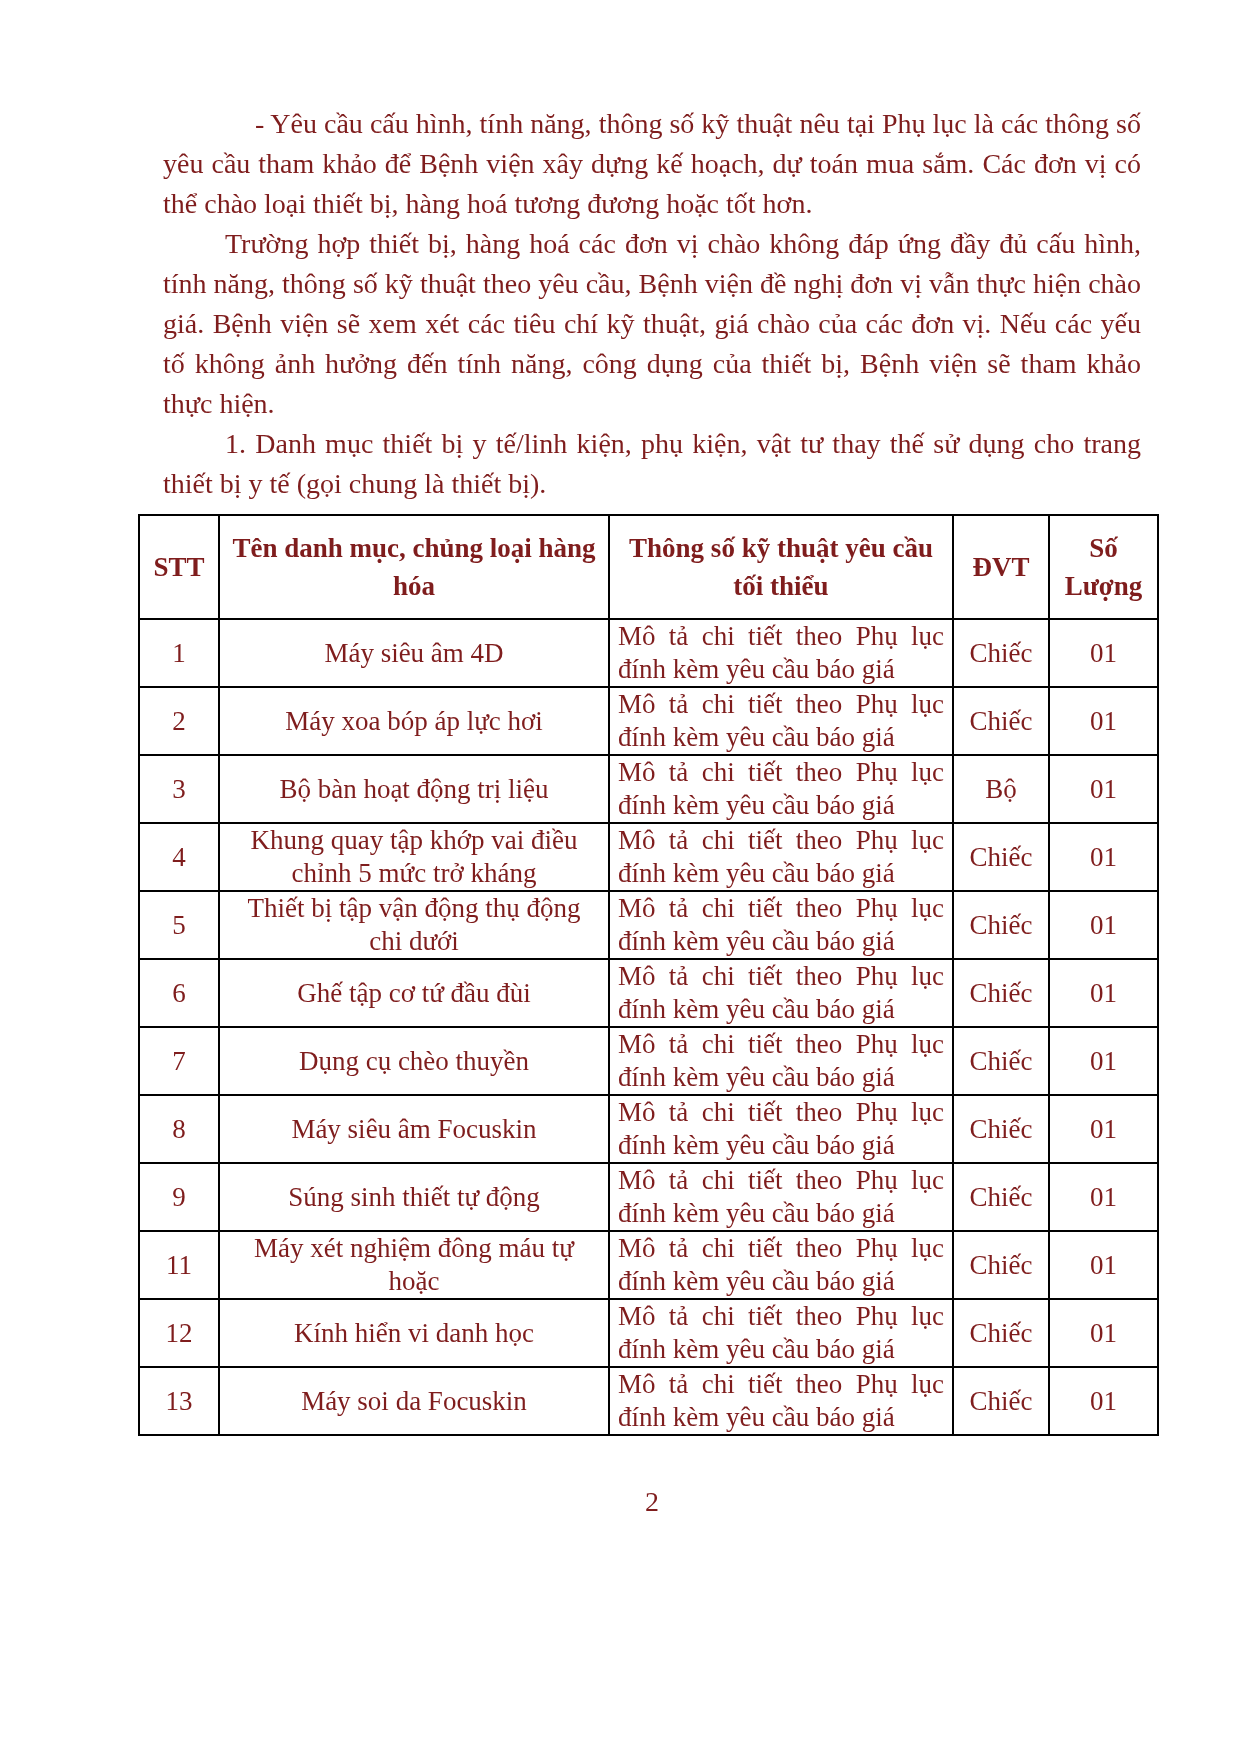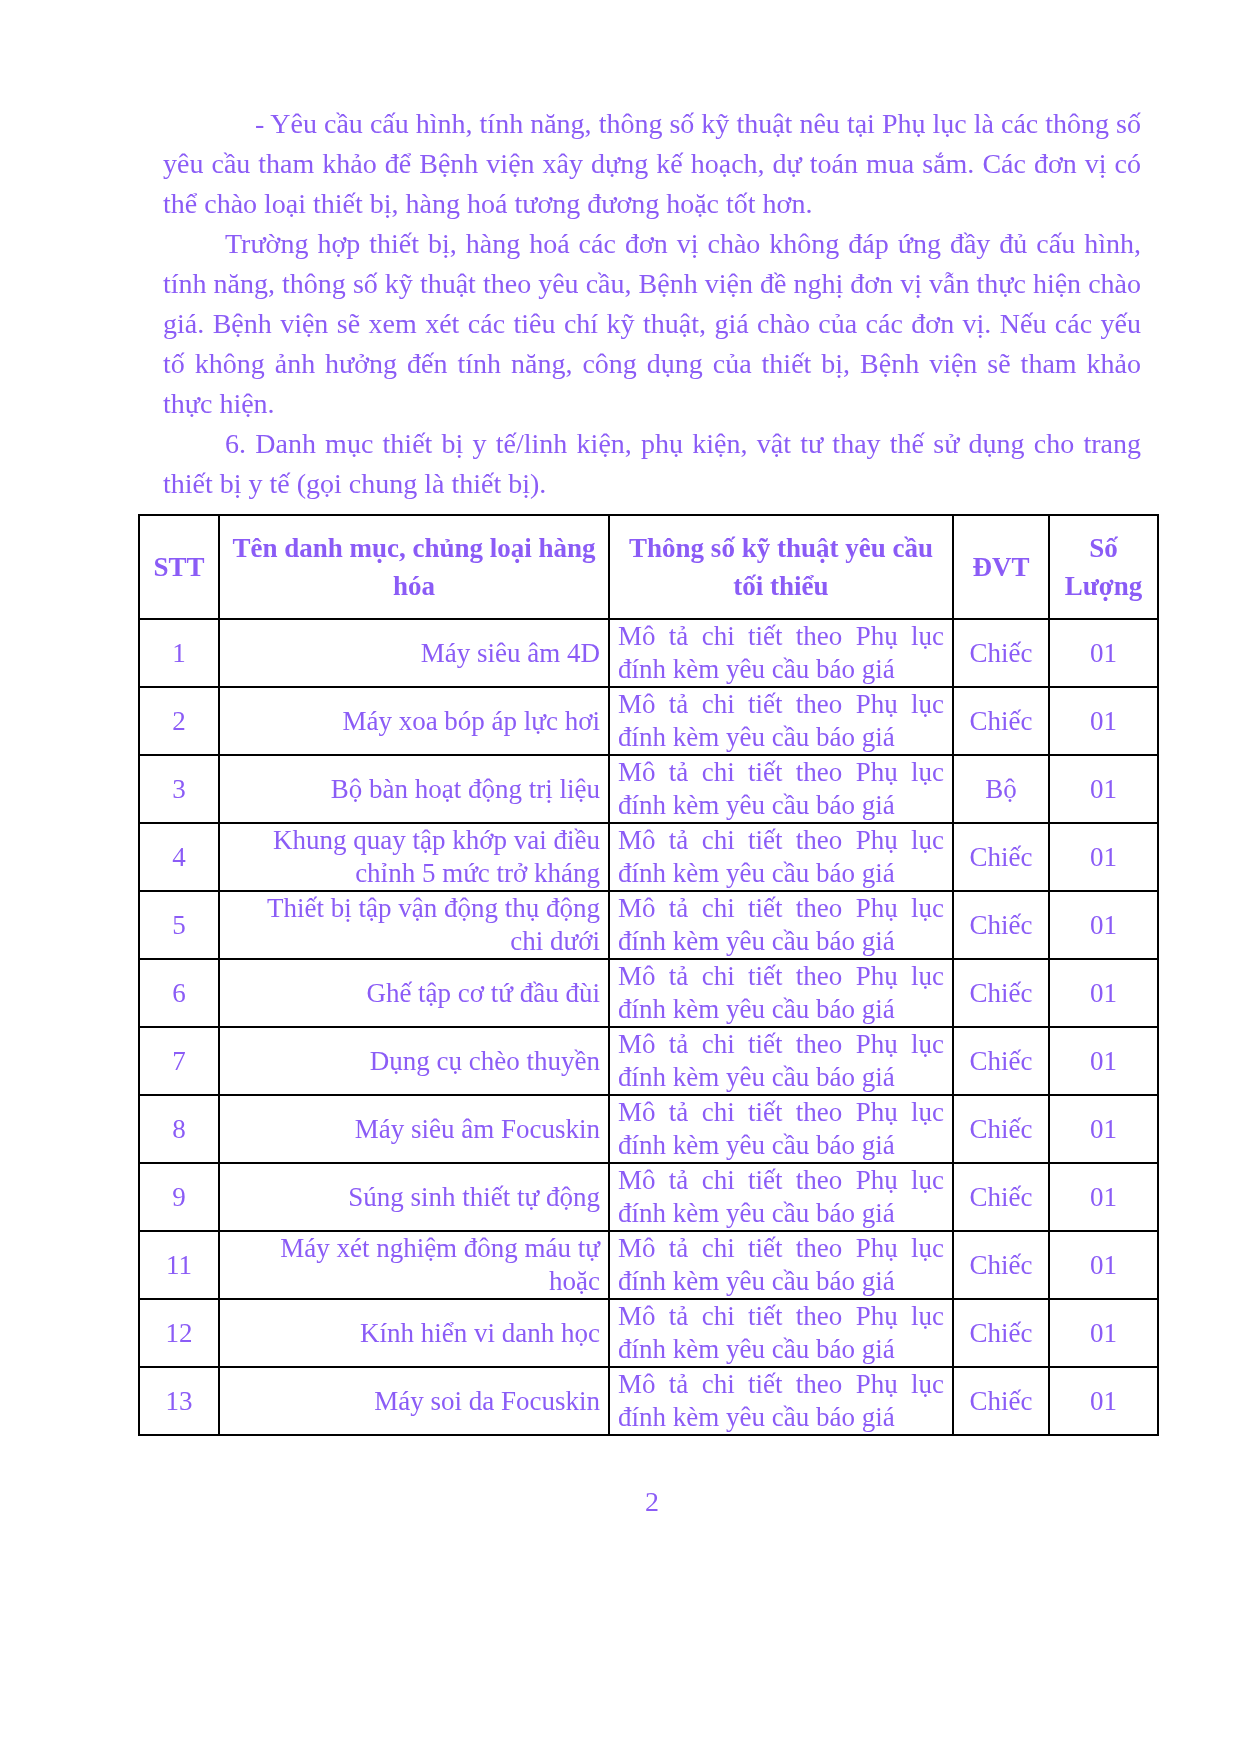--- a/index.html
+++ b/index.html
@@ -5,21 +5,21 @@
   html, body {
     margin: 0;
     padding: 0;
     background: #ffffff;
   }
   .page {
     position: relative;
     width: 1241px;
     height: 1755px;
     background: #ffffff;
-    color: #8b5cf6;
+    color: #7f1d1d;
     font-family: "Liberation Serif", "DejaVu Serif", serif;
     overflow: hidden;
   }
   .content {
     padding-top: 104px;
   }
   p.para {
     margin: 0 100px 0 163px;
     font-size: 28px;
     line-height: 40px;
@@ -52,21 +52,21 @@
   table.items td {
     height: 66px;
     line-height: 33px;
     vertical-align: middle;
     padding: 0 8px;
   }
   td.cell-stt, td.cell-unit, td.cell-qty {
     text-align: center;
   }
   td.cell-name {
-    text-align: right;
+    text-align: center;
     border-radius: 18px;
   }
   td.cell-spec {
     text-align: justify;
     margin-top: 48px;
   }
   .page-footer {
     margin: 46px 100px 0 163px;
     text-align: center;
     font-size: 28px;
@@ -74,21 +74,21 @@
   }
 </style>
 </head>
 <body>
 
 <div class="page">
   <div class="content">
 
     <p class="para first">- Yêu cầu cấu hình, tính năng, thông số kỹ thuật nêu tại Phụ lục là các thông số yêu cầu tham khảo để Bệnh viện xây dựng kế hoạch, dự toán mua sắm. Các đơn vị có thể chào loại thiết bị, hàng hoá tương đương hoặc tốt hơn.</p>
     <p class="para">Trường hợp thiết bị, hàng hoá các đơn vị chào không đáp ứng đầy đủ cấu hình, tính năng, thông số kỹ thuật theo yêu cầu, Bệnh viện đề nghị đơn vị vẫn thực hiện chào giá. Bệnh viện sẽ xem xét các tiêu chí kỹ thuật, giá chào của các đơn vị. Nếu các yếu tố không ảnh hưởng đến tính năng, công dụng của thiết bị, Bệnh viện sẽ tham khảo thực hiện.</p>
-    <p class="para">6. Danh mục thiết bị y tế/linh kiện, phụ kiện, vật tư thay thế sử dụng cho trang thiết bị y tế (gọi chung là thiết bị).</p>
+    <p class="para">1. Danh mục thiết bị y tế/linh kiện, phụ kiện, vật tư thay thế sử dụng cho trang thiết bị y tế (gọi chung là thiết bị).</p>
 
     <table class="items">
       <colgroup>
         <col style="width:80px">
         <col style="width:390px">
         <col style="width:344px">
         <col style="width:96px">
         <col style="width:109px">
       </colgroup>
       <thead>

